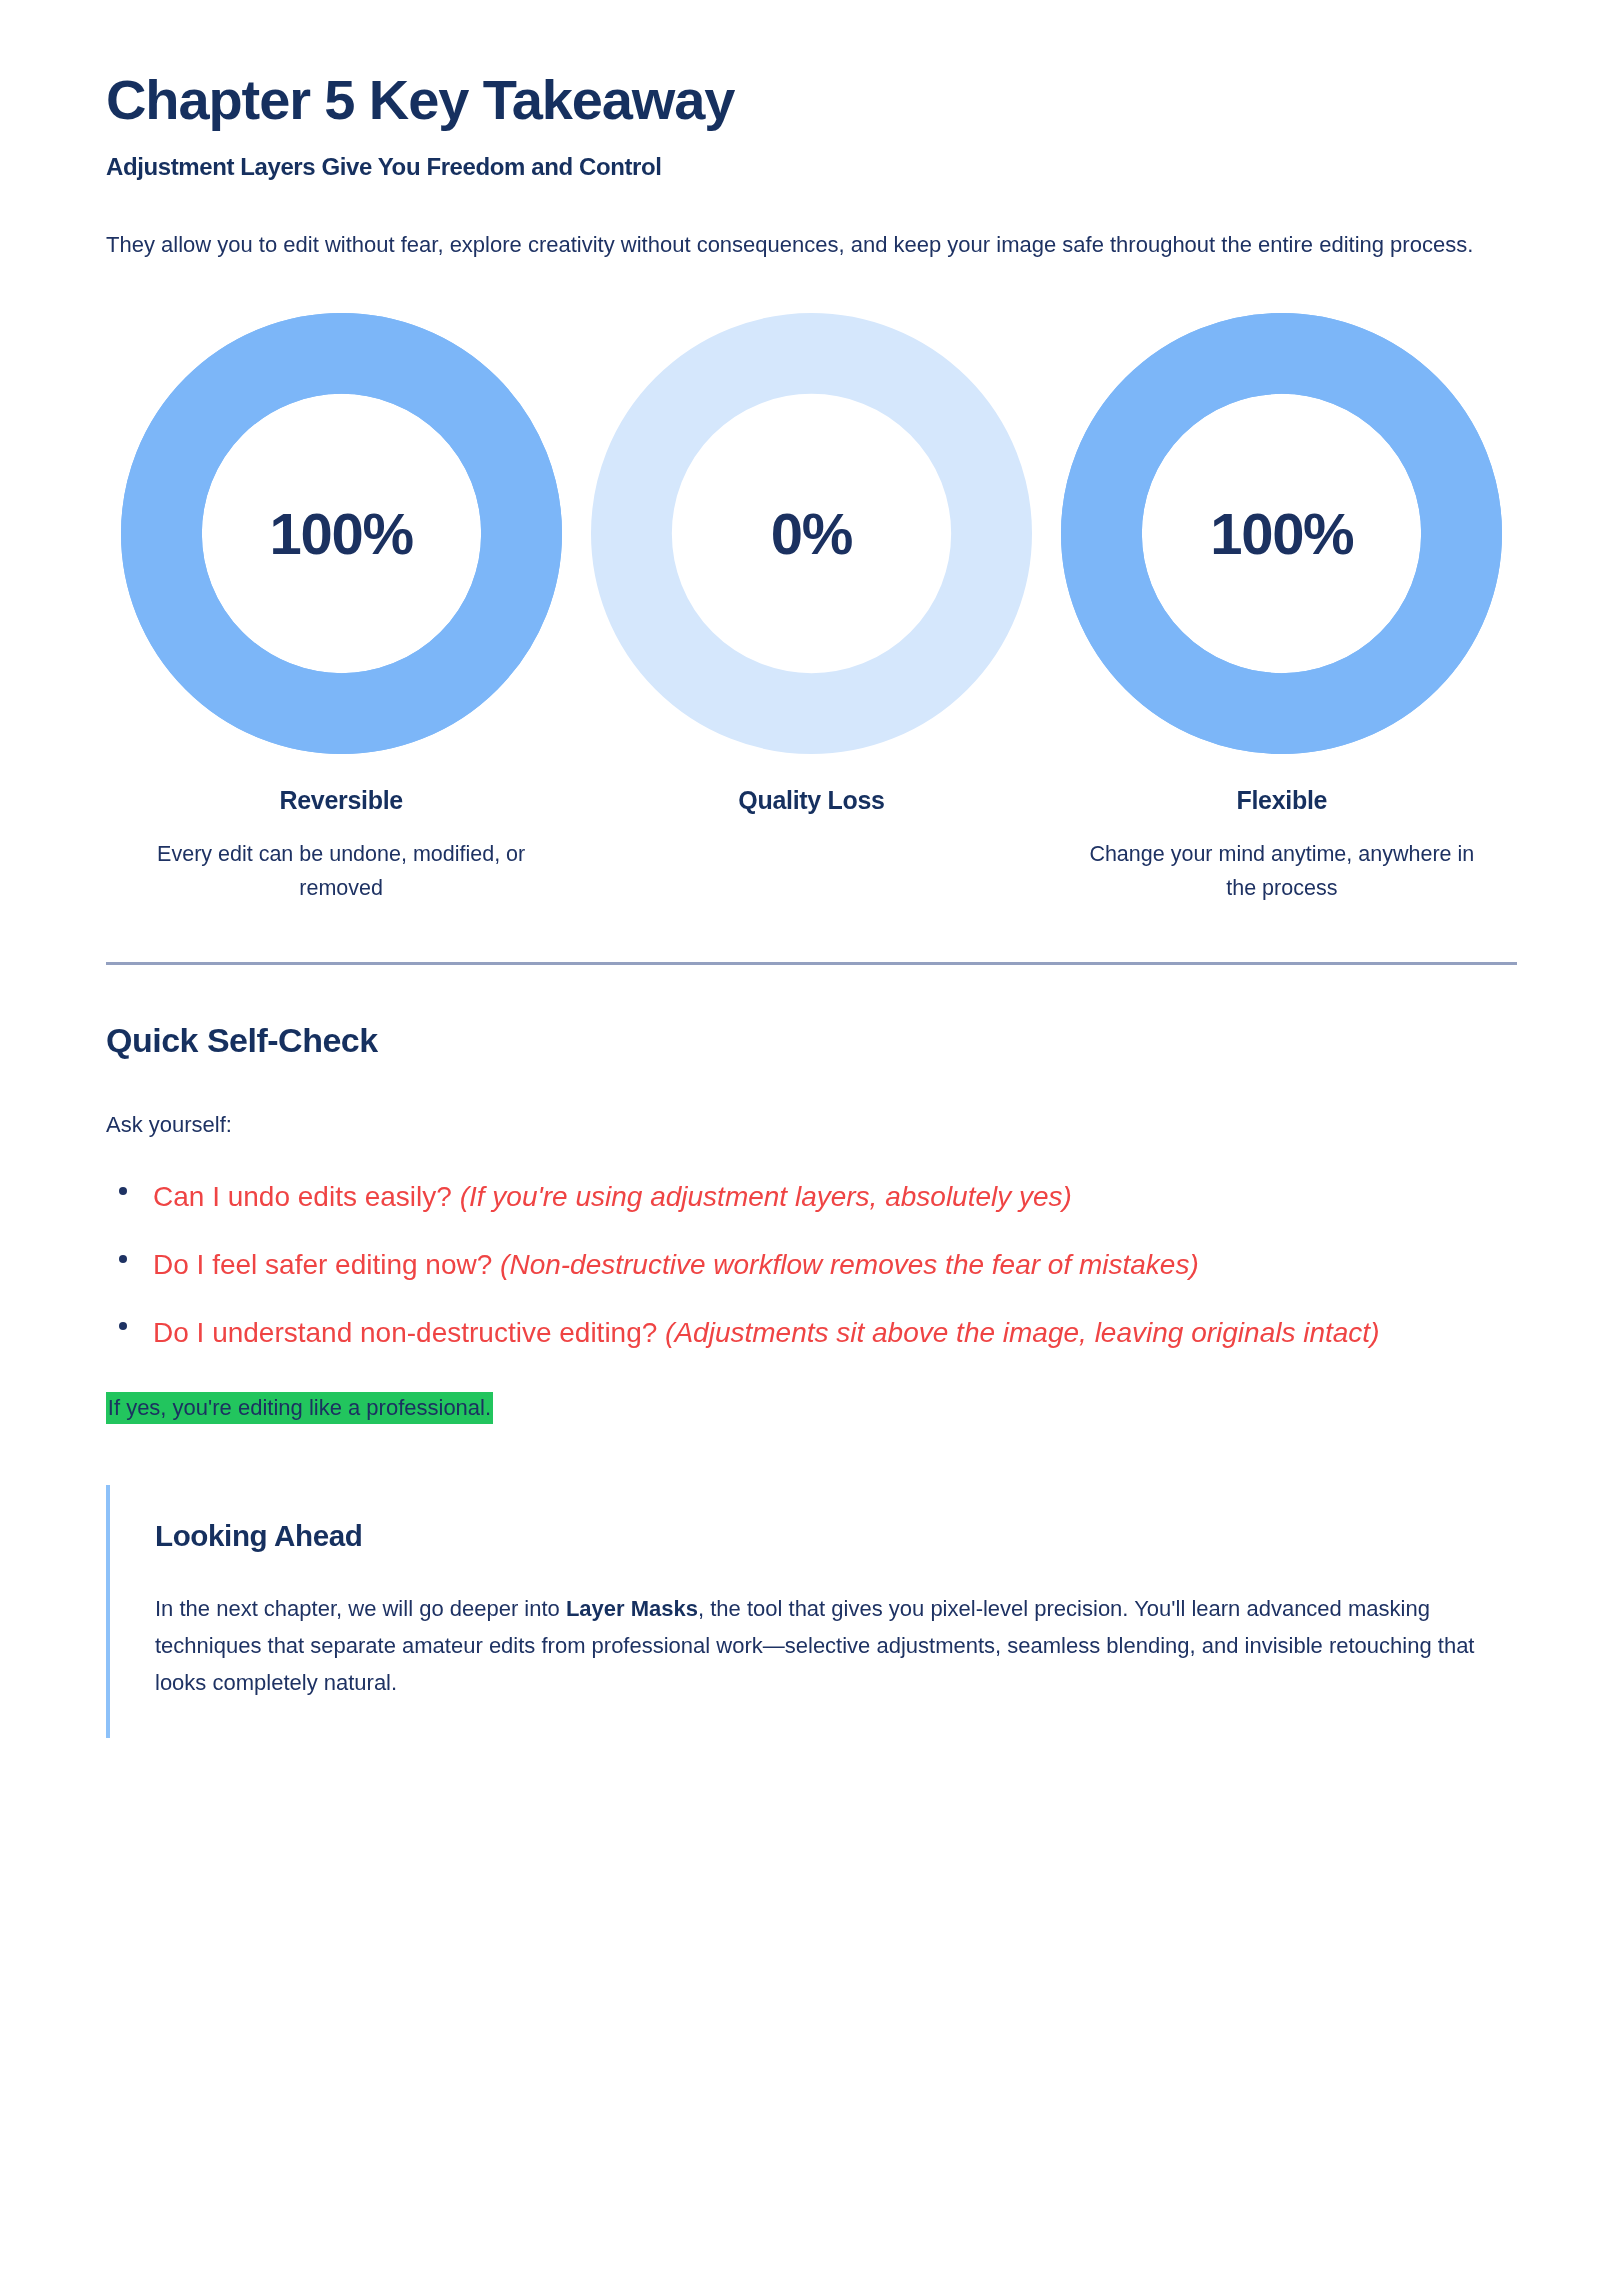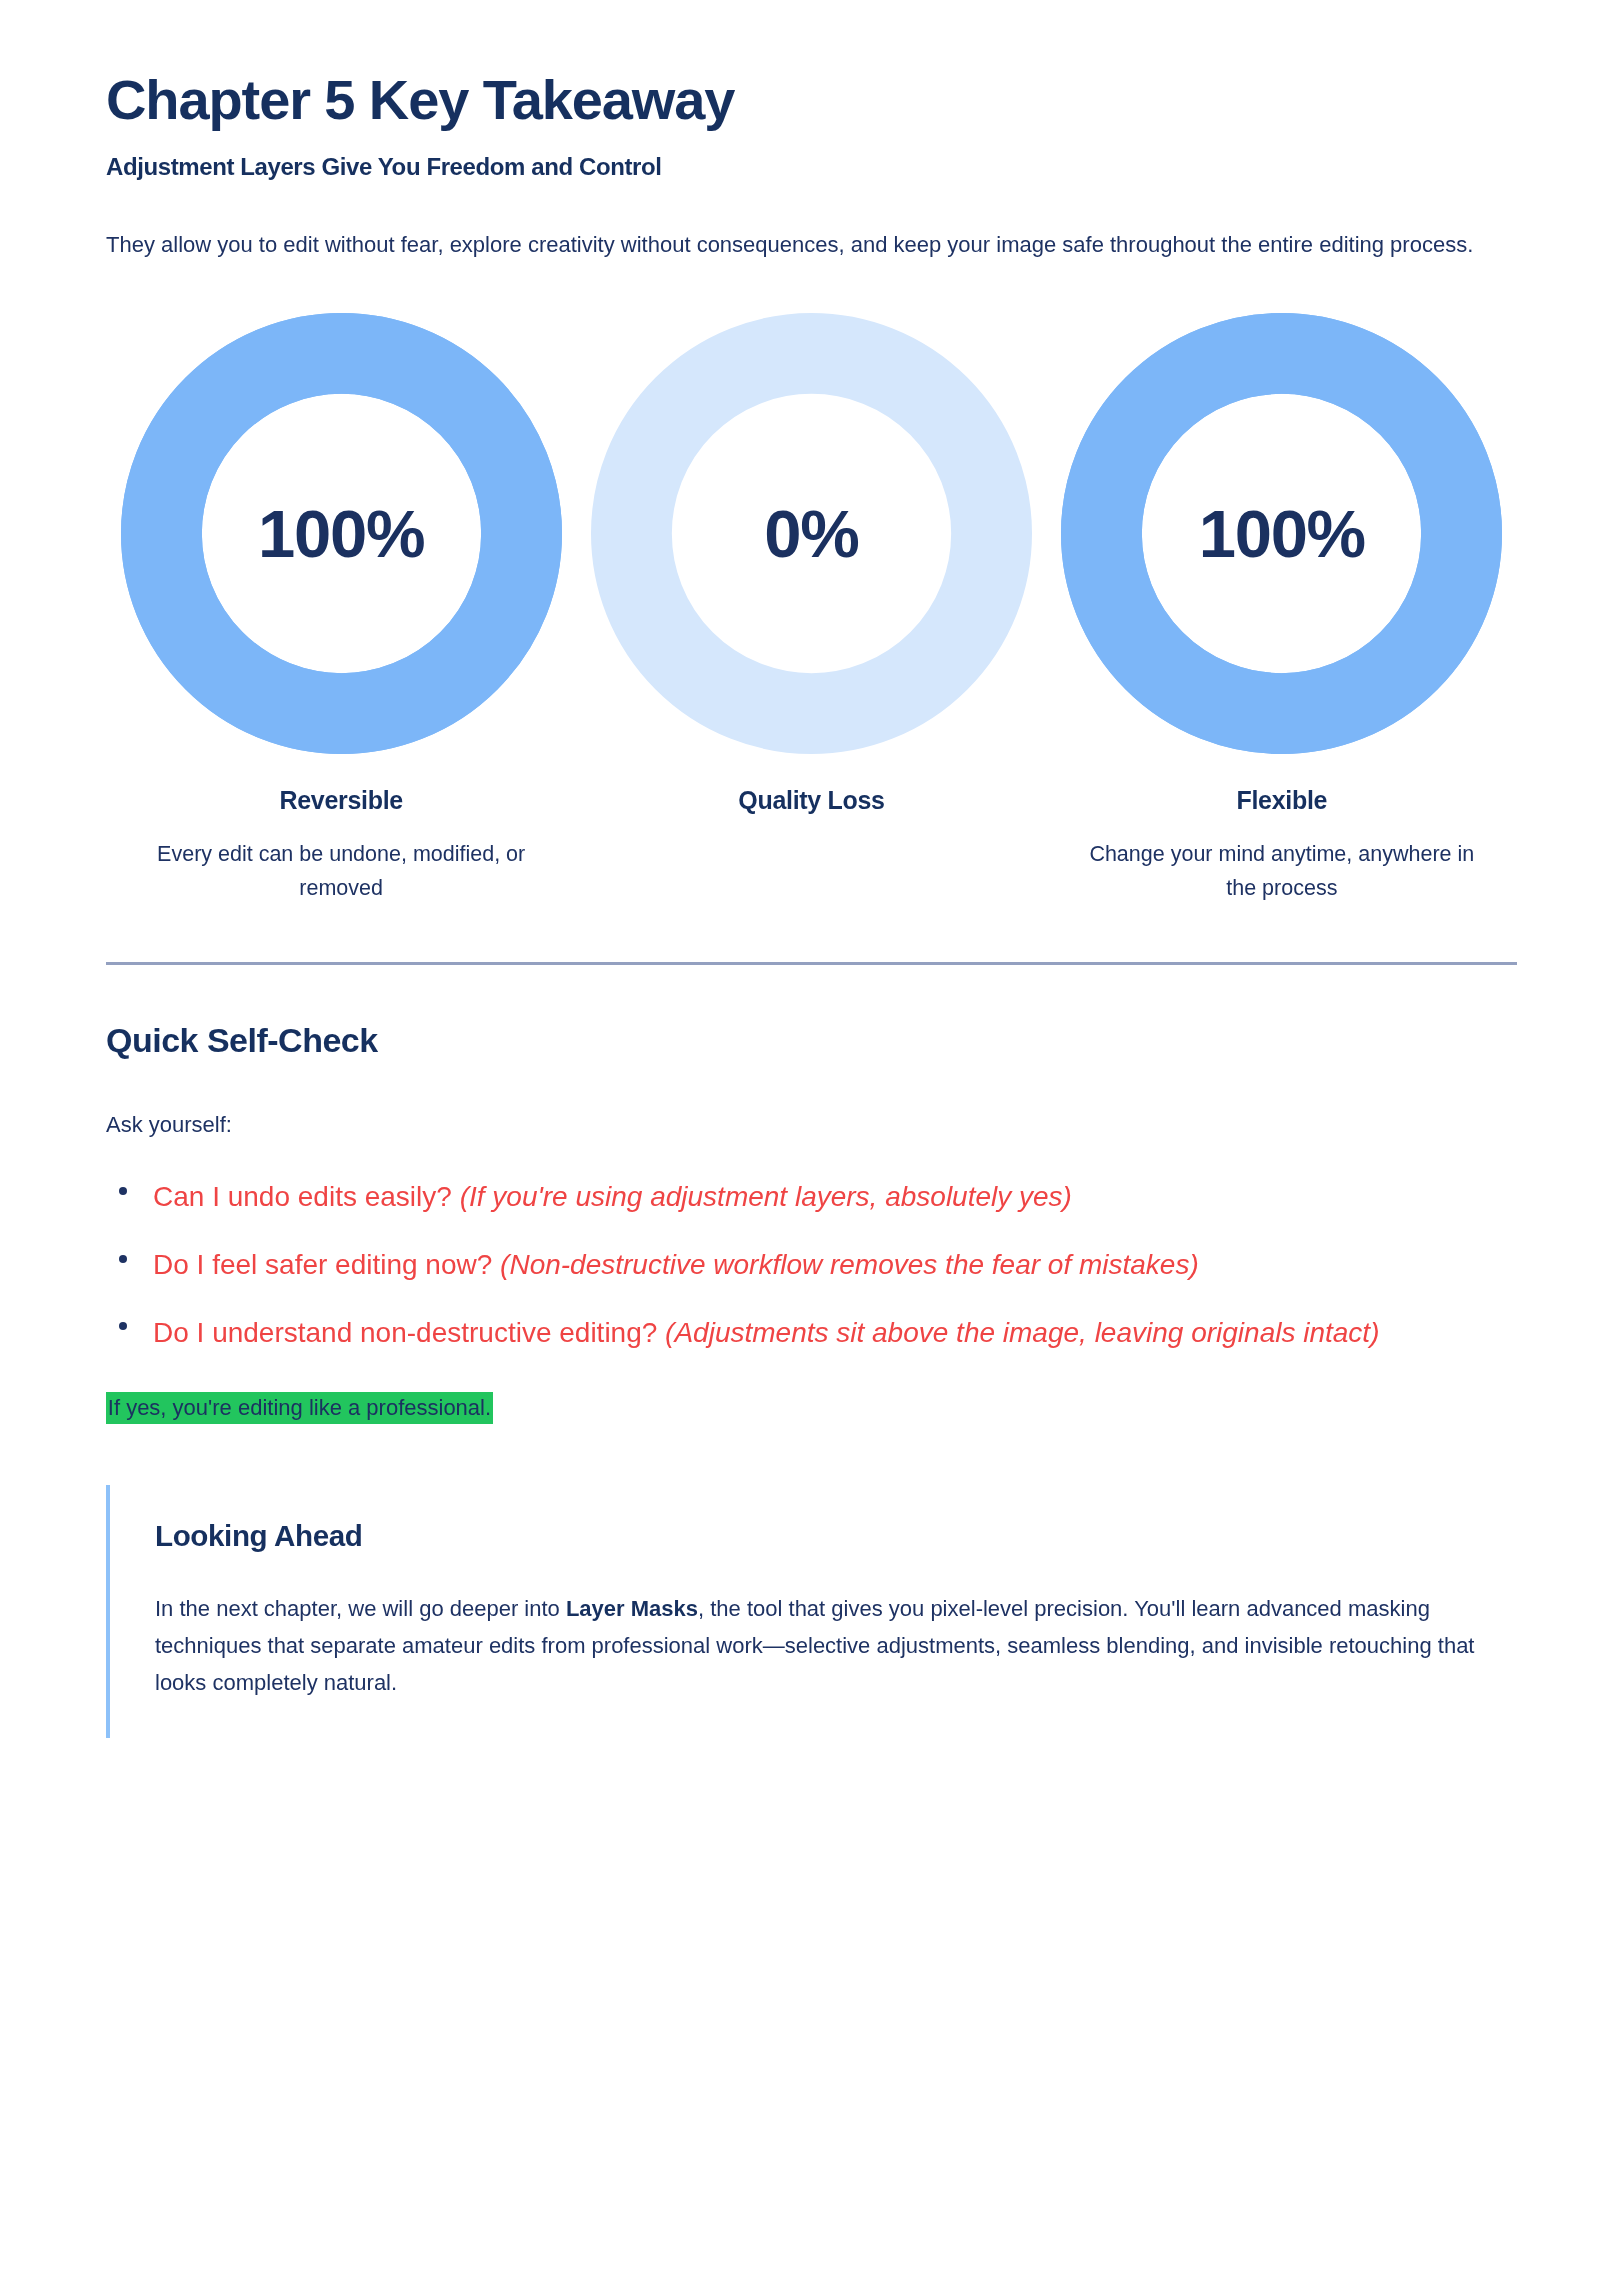--- a/index.html
+++ b/index.html
@@ -77,21 +77,21 @@
 
   .donut svg { width: 100%; height: 100%; display: block; }
 
   .donut .ring-track { fill: none; stroke-width: 44; }
   .donut .ring-value { fill: none; stroke-width: 44; stroke-linecap: butt; }
 
   .donut-value {
     position: absolute;
     left: 0; right: 0;
     text-align: center;
-    font-size: 67px;
+    font-size: 58px;
     font-weight: 700;
     letter-spacing: -1.3px;
     color: #1b3160;
   }
 
   .stat-label {
     font-size: 25px;
     font-weight: 700;
     letter-spacing: -0.3px;
     color: #16305f;

